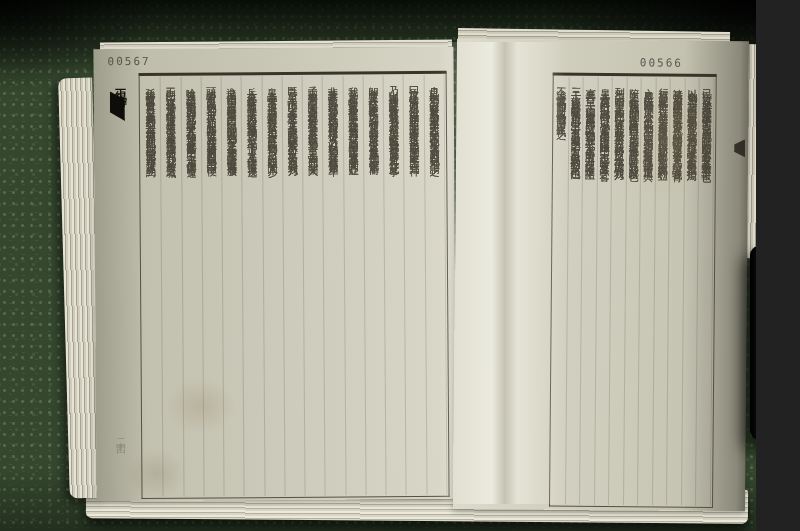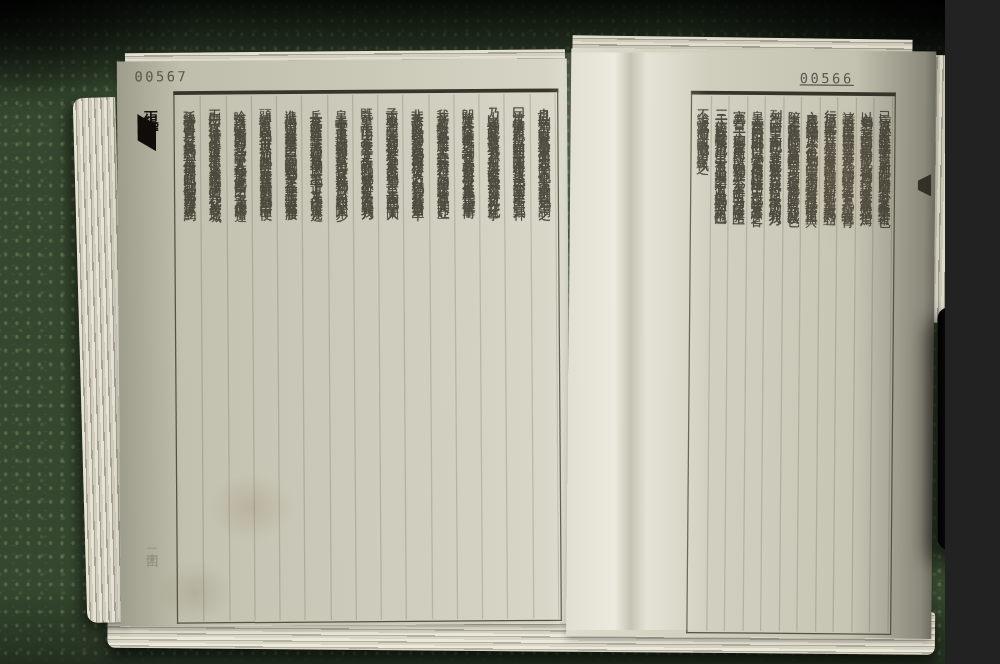--- a/index.html
+++ b/index.html
@@ -126,21 +126,21 @@
         </div>
     </div>
 
     <div class="stain" style="left:70px;top:330px;width:70px;height:55px;
          background:radial-gradient(rgba(135,115,75,.20),transparent 70%);"></div>
     <div class="stain" style="left:30px;top:400px;width:60px;height:50px;
          background:radial-gradient(rgba(110,100,70,.18),transparent 70%);"></div>
   </div>
 
   <div class="page page-right">
-    <div class="stamp" style="left:183px;top:16px;text-decoration:underline;">00566</div>
+    <div class="stamp" style="left:183px;top:16px;">00566</div>
 
     <div class="frame frame-right">
       <div class="cols">
           <div class="col">已言汝云必將汝金銀汝妻子而交之所用凡在眼內所願者必交之其手致帶去也</div>
           <div class="col">以色列王召諸長老曰請察思如何此人惹禍也乃何孫討本妻子金銀而我不拒焉</div>
           <div class="col">諸長老與庶民使奏曰毋聽之亦毋允之故此謂便哈達之使者云王凡所討者我肯</div>
           <div class="col">行焉但此事不可行焉其使方去而奏覆便哈達則與孫姑如此而更加若撒馬利亞</div>
           <div class="col">之塵足以滿隨孫庶人之掌也以色列王答曰束帶勿誇袒者自誇也且便哈達正與</div>
           <div class="col">陪之王在帳房飲時聞此言遣諭其臣曰且攻之則攻城也將是立時有先知就以色</div>
           <div class="col">列王亞哈曰皇上帝如此曰汝豈非見此繁眾乎今日我將付之與汝手汝則知我乃</div>

